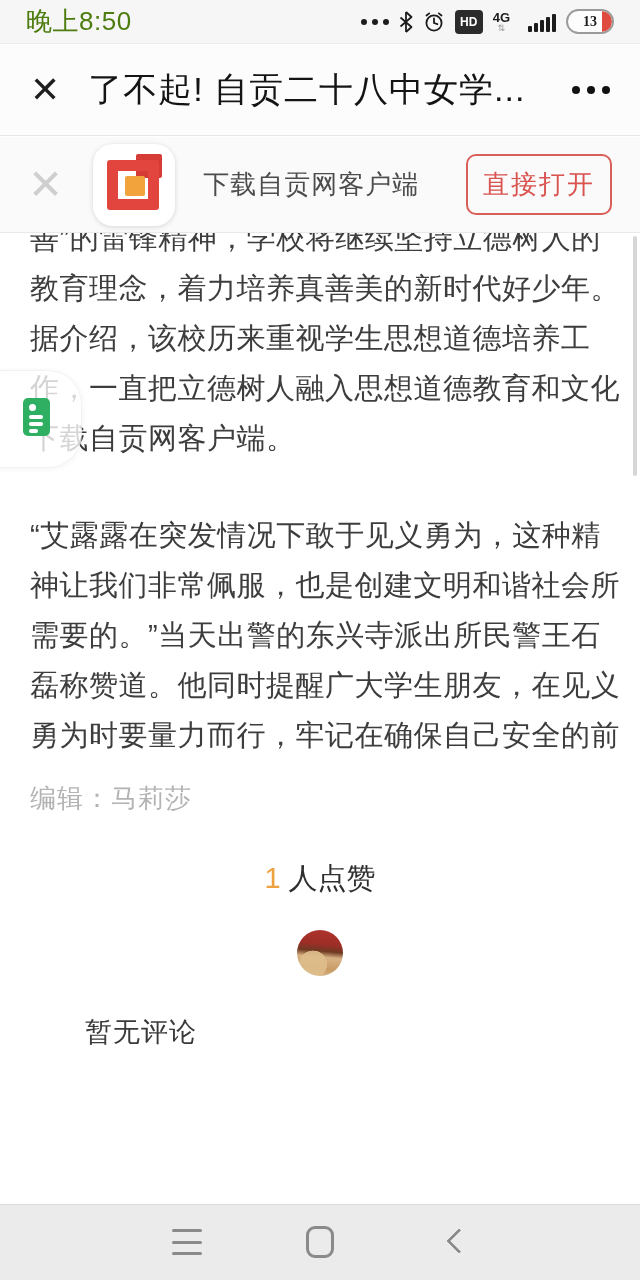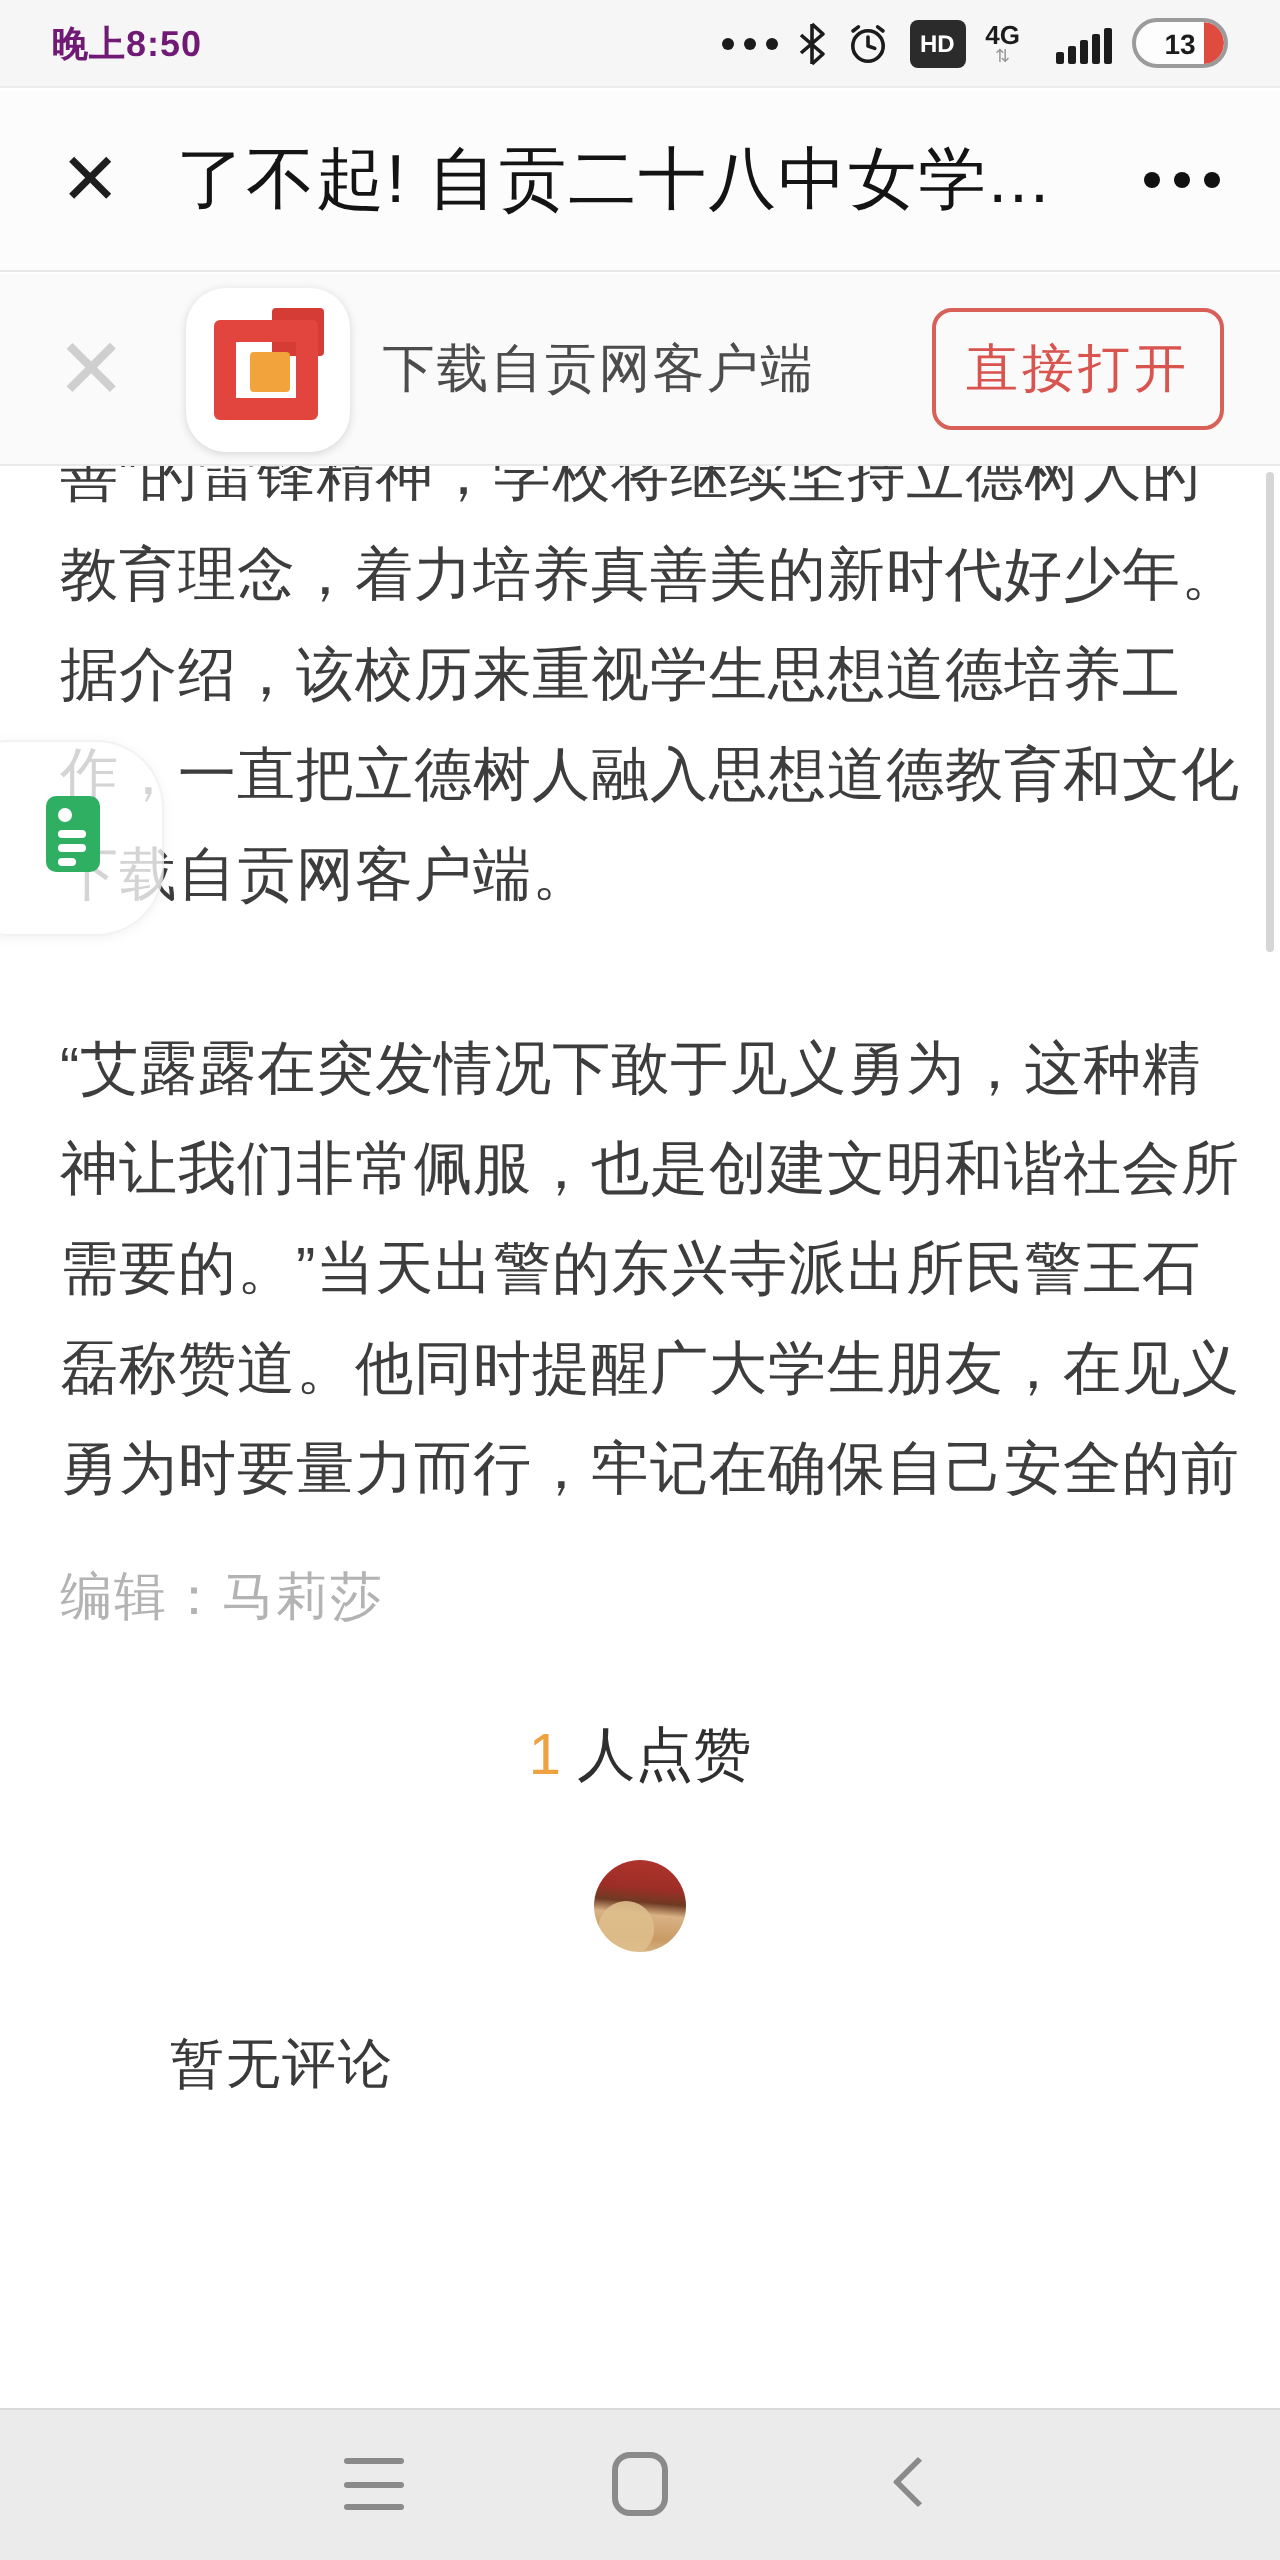--- a/index.html
+++ b/index.html
@@ -10,40 +10,40 @@
     font-family:"Liberation Sans","DejaVu Sans",sans-serif;
     color:#3d3d3d;
   }
 
   
   .status-bar {
     position:absolute; top:0; left:0; width:640px; height:44px;
     background:#f6f6f6; display:flex; align-items:center;
     padding:0 26px; border-bottom:1px solid #ededed;
   }
-  .status-time { font-size:18px; font-weight:700; color:#701a75; letter-spacing:.5px; }
+  .status-time { font-size:26px; font-weight:400; color:#4d7c0f; letter-spacing:.5px; }
   .status-icons { margin-left:auto; display:flex; align-items:center; gap:10px; }
   .dots3 { display:flex; gap:5px; align-items:center; }
   .dots3 i { width:6px; height:6px; border-radius:50%; background:#1c1c1c; }
   .hd-badge {
     width:28px; height:24px; background:#2b2b2b; border-radius:4px;
     color:#fff; font-size:12px; font-weight:bold; display:flex;
     align-items:center; justify-content:center; letter-spacing:0;
   }
   .net4g { display:flex; align-items:flex-end; gap:18px; }
   .net4g .lbl { font-size:13px; font-weight:bold; color:#1c1c1c; line-height:12px; }
   .net4g .arr { font-size:9px; color:#9a9a9a; line-height:8px; }
   .sig-bars { display:flex; align-items:flex-end; gap:2px; }
   .sig-bars i { width:4px; background:#1c1c1c; border-radius:1px; }
   .battery {
     position:relative; width:48px; height:25px; border:2px solid #9b9b9b;
     border-radius:13px; background:#fdfdfd; overflow:hidden;
     display:flex; align-items:center; justify-content:center;
   }
-  .battery .pct { font-size:14px; font-weight:600; color:#1c1c1c; margin-right:0; }
+  .battery .pct { font-size:14px; font-weight:600; color:#1c1c1c; margin-right:0;font-family:Liberation Serif, serif; }
   .battery .warn { position:absolute; right:0; top:0; width:10px; height:100%; background:#e04b3f; border-radius:0 11px 11px 0; }
 
   
   .title-bar {
     position:absolute; top:45px; left:0; width:640px; height:91px;
     background:#fcfcfc; border-bottom:1px solid #e7e7e7;
     display:flex; align-items:center; padding:0 30px;
   }
   .tb-close { font-size:36px; color:#1e1e1e; line-height:1; font-weight:400; }
   .tb-title {
@@ -69,21 +69,21 @@
     border:11px solid #e2453e; border-radius:3px;
   }
   .logo-frame2 {
     position:absolute; right:13px; top:10px; width:26px; height:24px;
     border:8px solid #d63c36; border-radius:2px;
   }
   .logo-orange {
     position:absolute; left:32px; top:32px; width:20px; height:20px;
     background:#f2a33c; border-radius:2px;
   }
-  .bn-text { margin-left:16px; display:flex; flex-direction:row; gap:4px;justify-content:flex-end; }
+  .bn-text { margin-left:28px; display:flex; flex-direction:row; gap:4px;justify-content:flex-end; }
   .bn-line1 { font-size:26px; color:#4c4c4c; letter-spacing:1px; }
   .bn-line2 {
     font-family:"Liberation Serif","DejaVu Serif",serif;
     font-size:31px; font-weight:700; color:#1f1f1f; letter-spacing:1px;
   }
   .bn-open {
     margin-left:auto; border:2px solid #d96059; border-radius:10px;
     color:#d9534f; font-size:26px; padding:11px 15px; background:transparent;
     letter-spacing:2px; font-family:inherit;
   }

